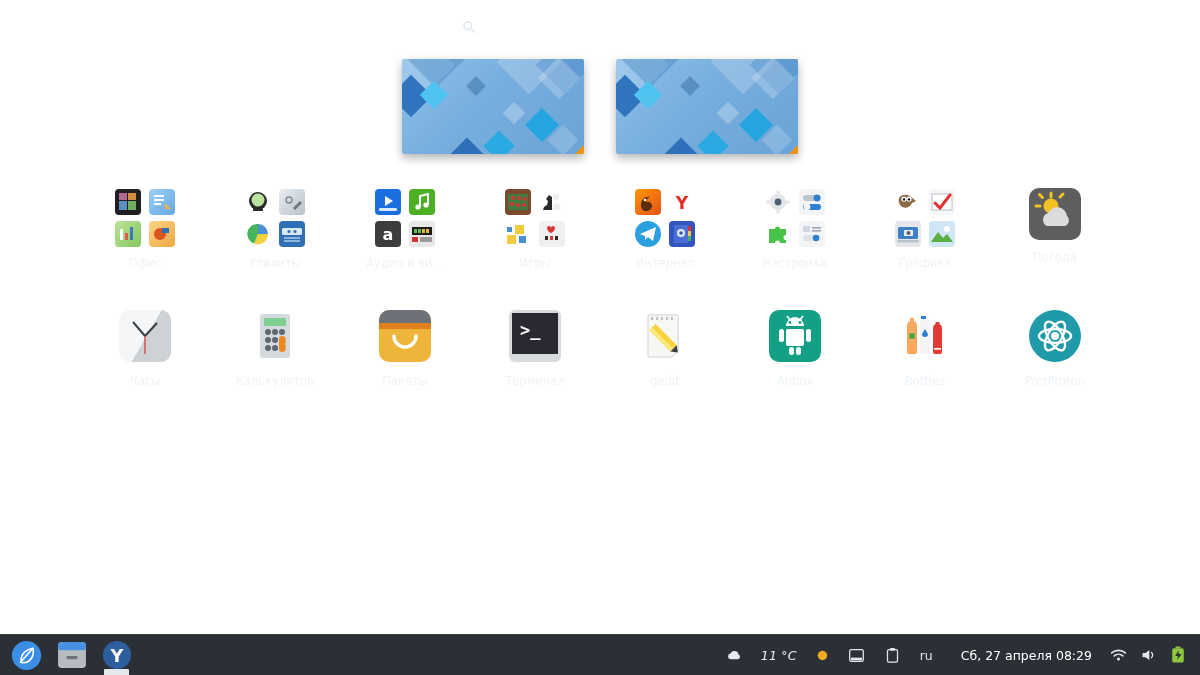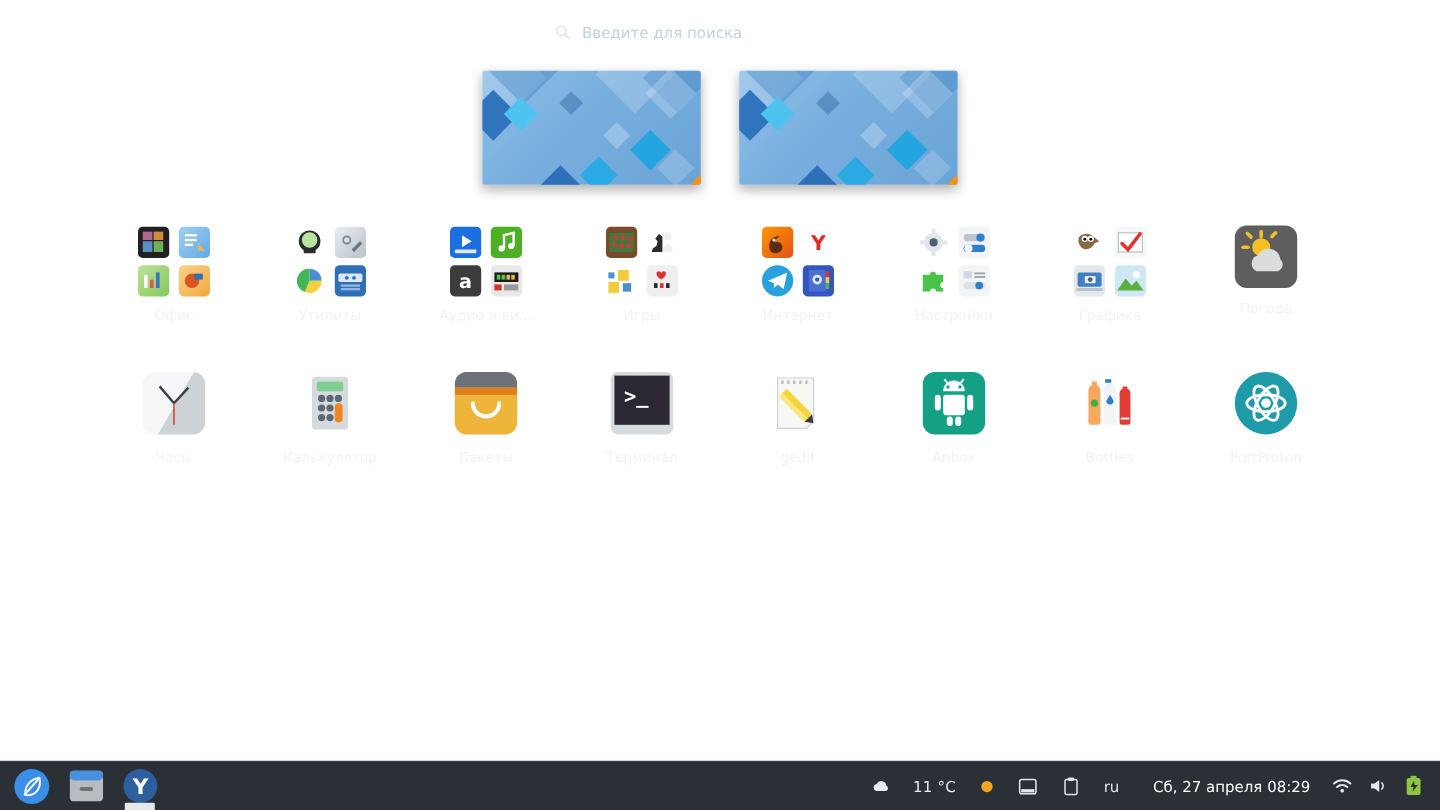--- a/index.html
+++ b/index.html
@@ -70,39 +70,38 @@
     display:flex; align-items:center;
   }
   .tb-left{ display:flex; align-items:center; gap:8px; padding-left:8px; }
   .tb-btn{ width:37px; height:37px; display:flex; align-items:center; justify-content:center;
     position:relative; border-radius:3px; }
   .tb-btn.active::after{ content:""; position:absolute; left:6px; right:6px; bottom:-3px;
     height:8px; background:#e6e9ec; border-radius:1px; }
   .tb-right{ margin-left:auto; display:flex; align-items:center; padding-right:10px; }
   .tray{ display:flex; align-items:center; gap:0; }
   .tray-item{ display:flex; align-items:center; justify-content:center; height:41px; padding:0 10px; }
-  .tray-temp{ font-size:12.5px; color:#e9edf1; margin-left:18px; letter-spacing:.2px; }
+  .tray-temp{ font-size:12.5px; color:#e9edf1; margin-left:18px; letter-spacing:.2px;font-style:italic; }
   .kbd{ font-size:12.5px; color:#dfe4e9; }
   .clock{ font-size:12.5px; color:#ffffff; padding:0 14px 0 18px; white-space:nowrap; }
   .sysicons{ display:flex; align-items:center; gap:13px; padding-left:4px; padding-right:4px; }
   svg{ display:block; }
 </style>
 </head>
 <body>
 
 <div class="desktop">
 
   <div class="searchbar">
     <span class="s-ico">
       <svg viewBox="0 0 16 16" width="14" height="14">
           <circle cx="6.6" cy="6.6" r="4.4" fill="none" stroke="#d6e1e9" stroke-width="1.5"></circle>
           <line x1="9.9" y1="9.9" x2="14" y2="14" stroke="#d6e1e9" stroke-width="1.5" stroke-linecap="round"></line>
         </svg>
     </span>
-    <input placeholder="Введите для поиска" style="">
   </div>
 
   <div class="workspaces">
     <div class="ws">
       <div class="d" style="left:-24px;top:-26px;width:64px;height:64px;background:rgba(255,255,255,0.16)"></div>
       <div class="d" style="left:8px;top:-34px;width:52px;height:52px;background:rgba(40,110,180,0.30)"></div>
       <div class="d" style="left:-6px;top:22px;width:30px;height:30px;background:#2f74bd"></div>
       <div class="d" style="left:22px;top:26px;width:20px;height:20px;background:#4fc3f0"></div>
       <div class="d" style="left:104px;top:-20px;width:46px;height:46px;background:rgba(255,255,255,0.20)"></div>
       <div class="d" style="left:142px;top:-14px;width:40px;height:40px;background:rgba(60,130,195,0.35)"></div>

